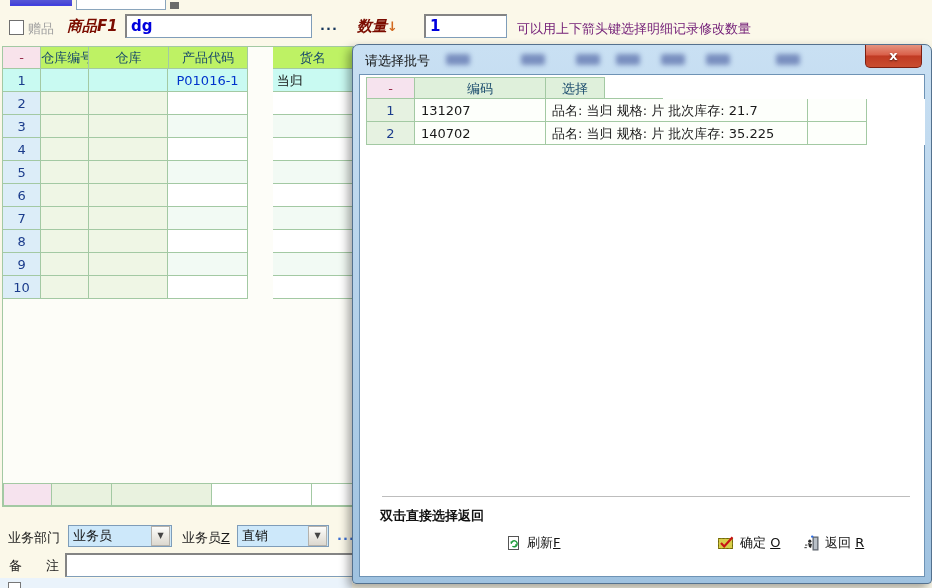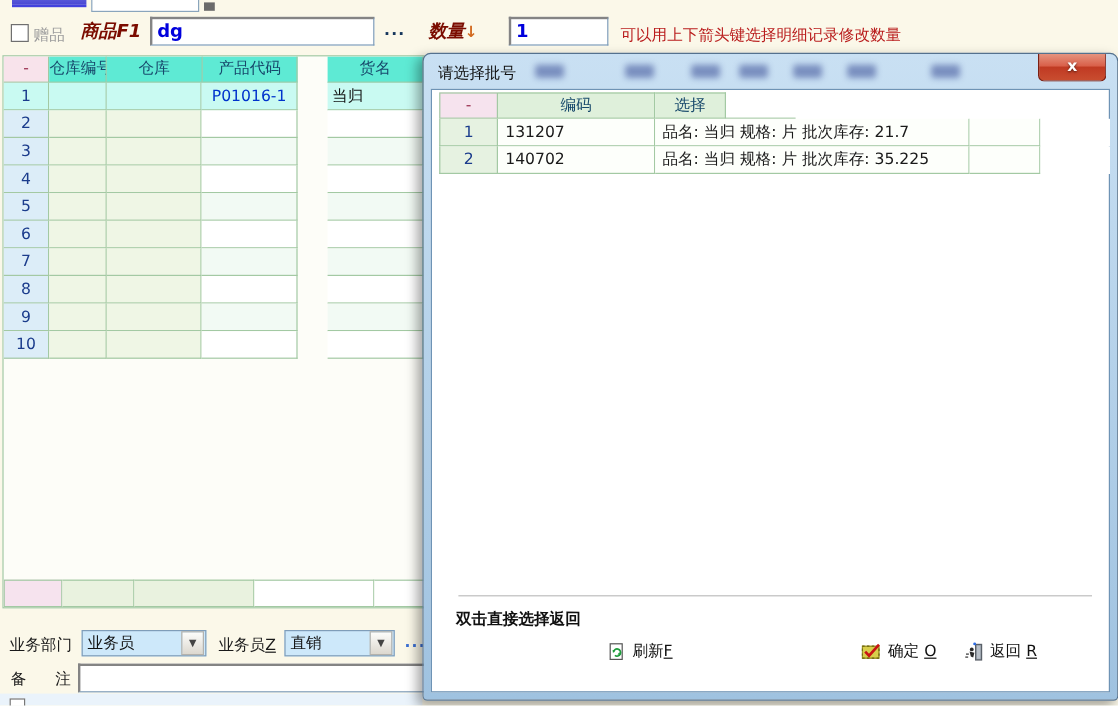--- a/index.html
+++ b/index.html
@@ -18,40 +18,40 @@
     border-bottom:2px solid #2222DD;background:linear-gradient(#5a5adf,#2a2ad0);opacity:.85;}
   .top-input-frag{position:absolute;left:76px;top:-15px;width:88px;height:23px;
     background:#fff;border:1px solid #8AA5BC;}
   .top-dot-frag{position:absolute;left:170px;top:2px;width:9px;height:7px;background:#6b6b6b;}
 
   
   .cbx{width:13px;height:13px;background:#fff;border:1px solid #6f6f6f;display:inline-block;}
   .lbl-maroon{color:#7B0C00;font-weight:bold;font-size:15px;font-style:italic;}
   .txt-input{background:#fff;border:1px solid #7F9DB9;border-top:2px solid #848484;border-left:2px solid #848484;
     color:#0000DD;font-weight:bold;font-size:15px;padding:0 4px;line-height:21px;}
-  .hint-teal{color:#b91c1c;font-size:13px;}
+  .hint-teal{color:#701a75;font-size:13px;}
   .dots-dark{color:#16365C;font-weight:bold;letter-spacing:1px;}
 
   
   .trow{display:flex;height:23px;}
   .throw{display:flex;height:22px;}
   .tc,.th{box-sizing:border-box;border-right:1px solid #A3C9A3;border-bottom:1px solid #A3C9A3;
     overflow:hidden;white-space:nowrap;font-size:13px;}
   .th{text-align:center;line-height:22px;}
   .tc{line-height:23px;}
 
   
   .mt{left:2px;top:46px;width:350px;height:459px;background:#FDFDF8;
     border:1px solid #A3C9A3;overflow:hidden;}
   .mt .c0{width:48px;}
   .mt .c1{width:60px;}
   .mt .c2{width:100px;}
   .mt .c3{width:100px;}
   .mt .c4{width:100px;margin-left:25px;}
-  .mt .th{background:#5eead4;color:#17486B;}
+  .mt .th{background:#bef264;color:#17486B;}
   .mt .th.c0{background:#F8E3EB;color:#99304F;}
   .mt .tc.c0{background:#DCEDF8;color:#1B3C8C;text-align:center;}
   .mt .tc.c1,.mt .tc.c2{background:#EFF6E5;}
   .mt .tc.c3{background:#fff;color:#0033CC;text-align:center;}
   .mt .tc.c4{background:#fff;color:#111;padding-left:4px;}
   .mt .trow.alt .tc.c3,.mt .trow.alt .tc.c4{background:#F2FAF4;}
   .mt .trow.sel .tc{background:#C9FAF2;}
   .mt .trow.sel .tc.c0{color:#1B3C8C;}
   .mfoot{position:absolute;left:0;bottom:0;display:flex;height:23px;}
   .mfoot div{box-sizing:border-box;border:1px solid #A3C9A3;border-left:none;height:23px;}

